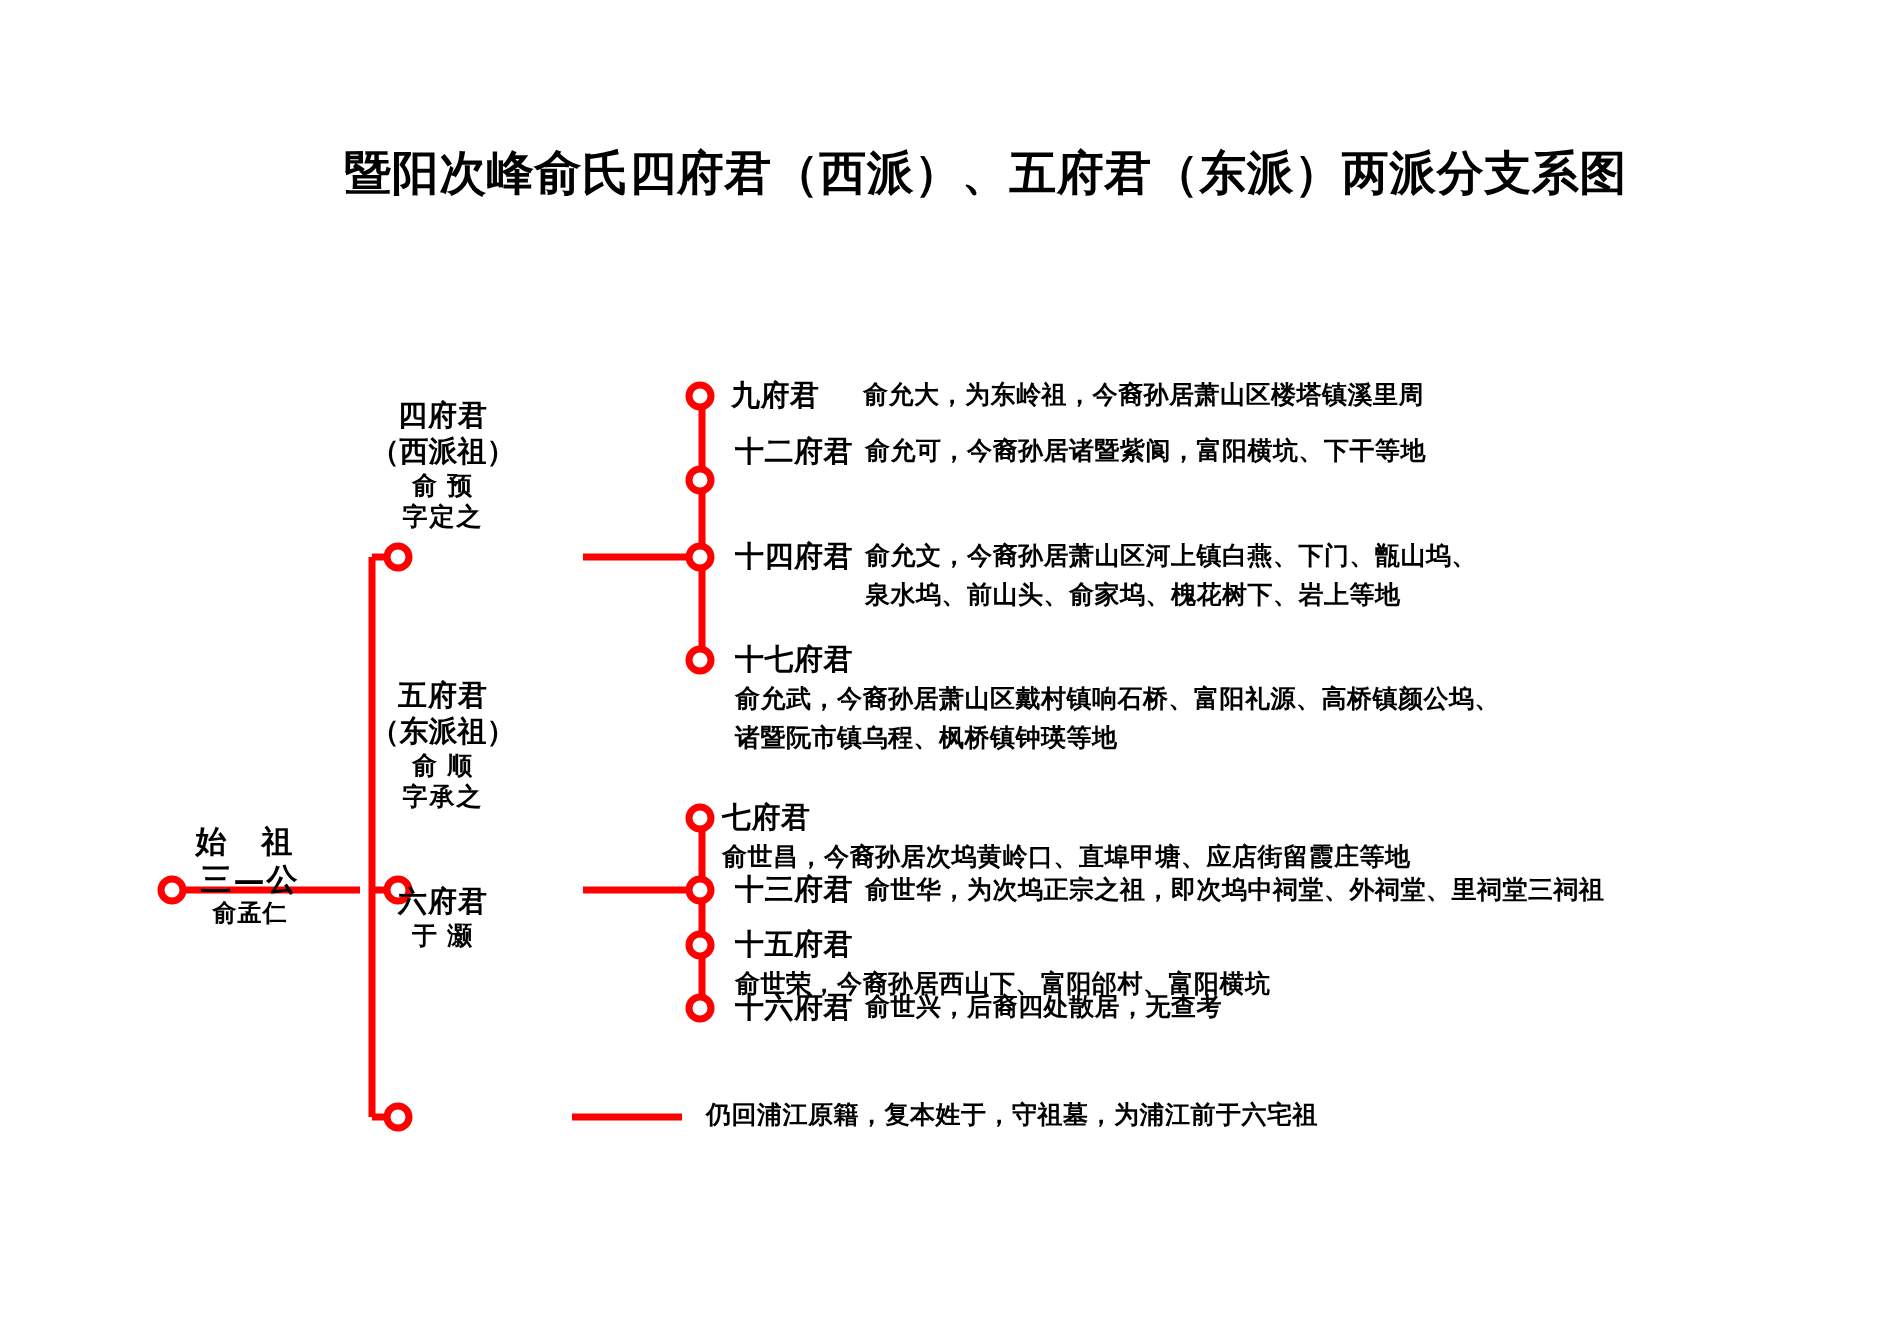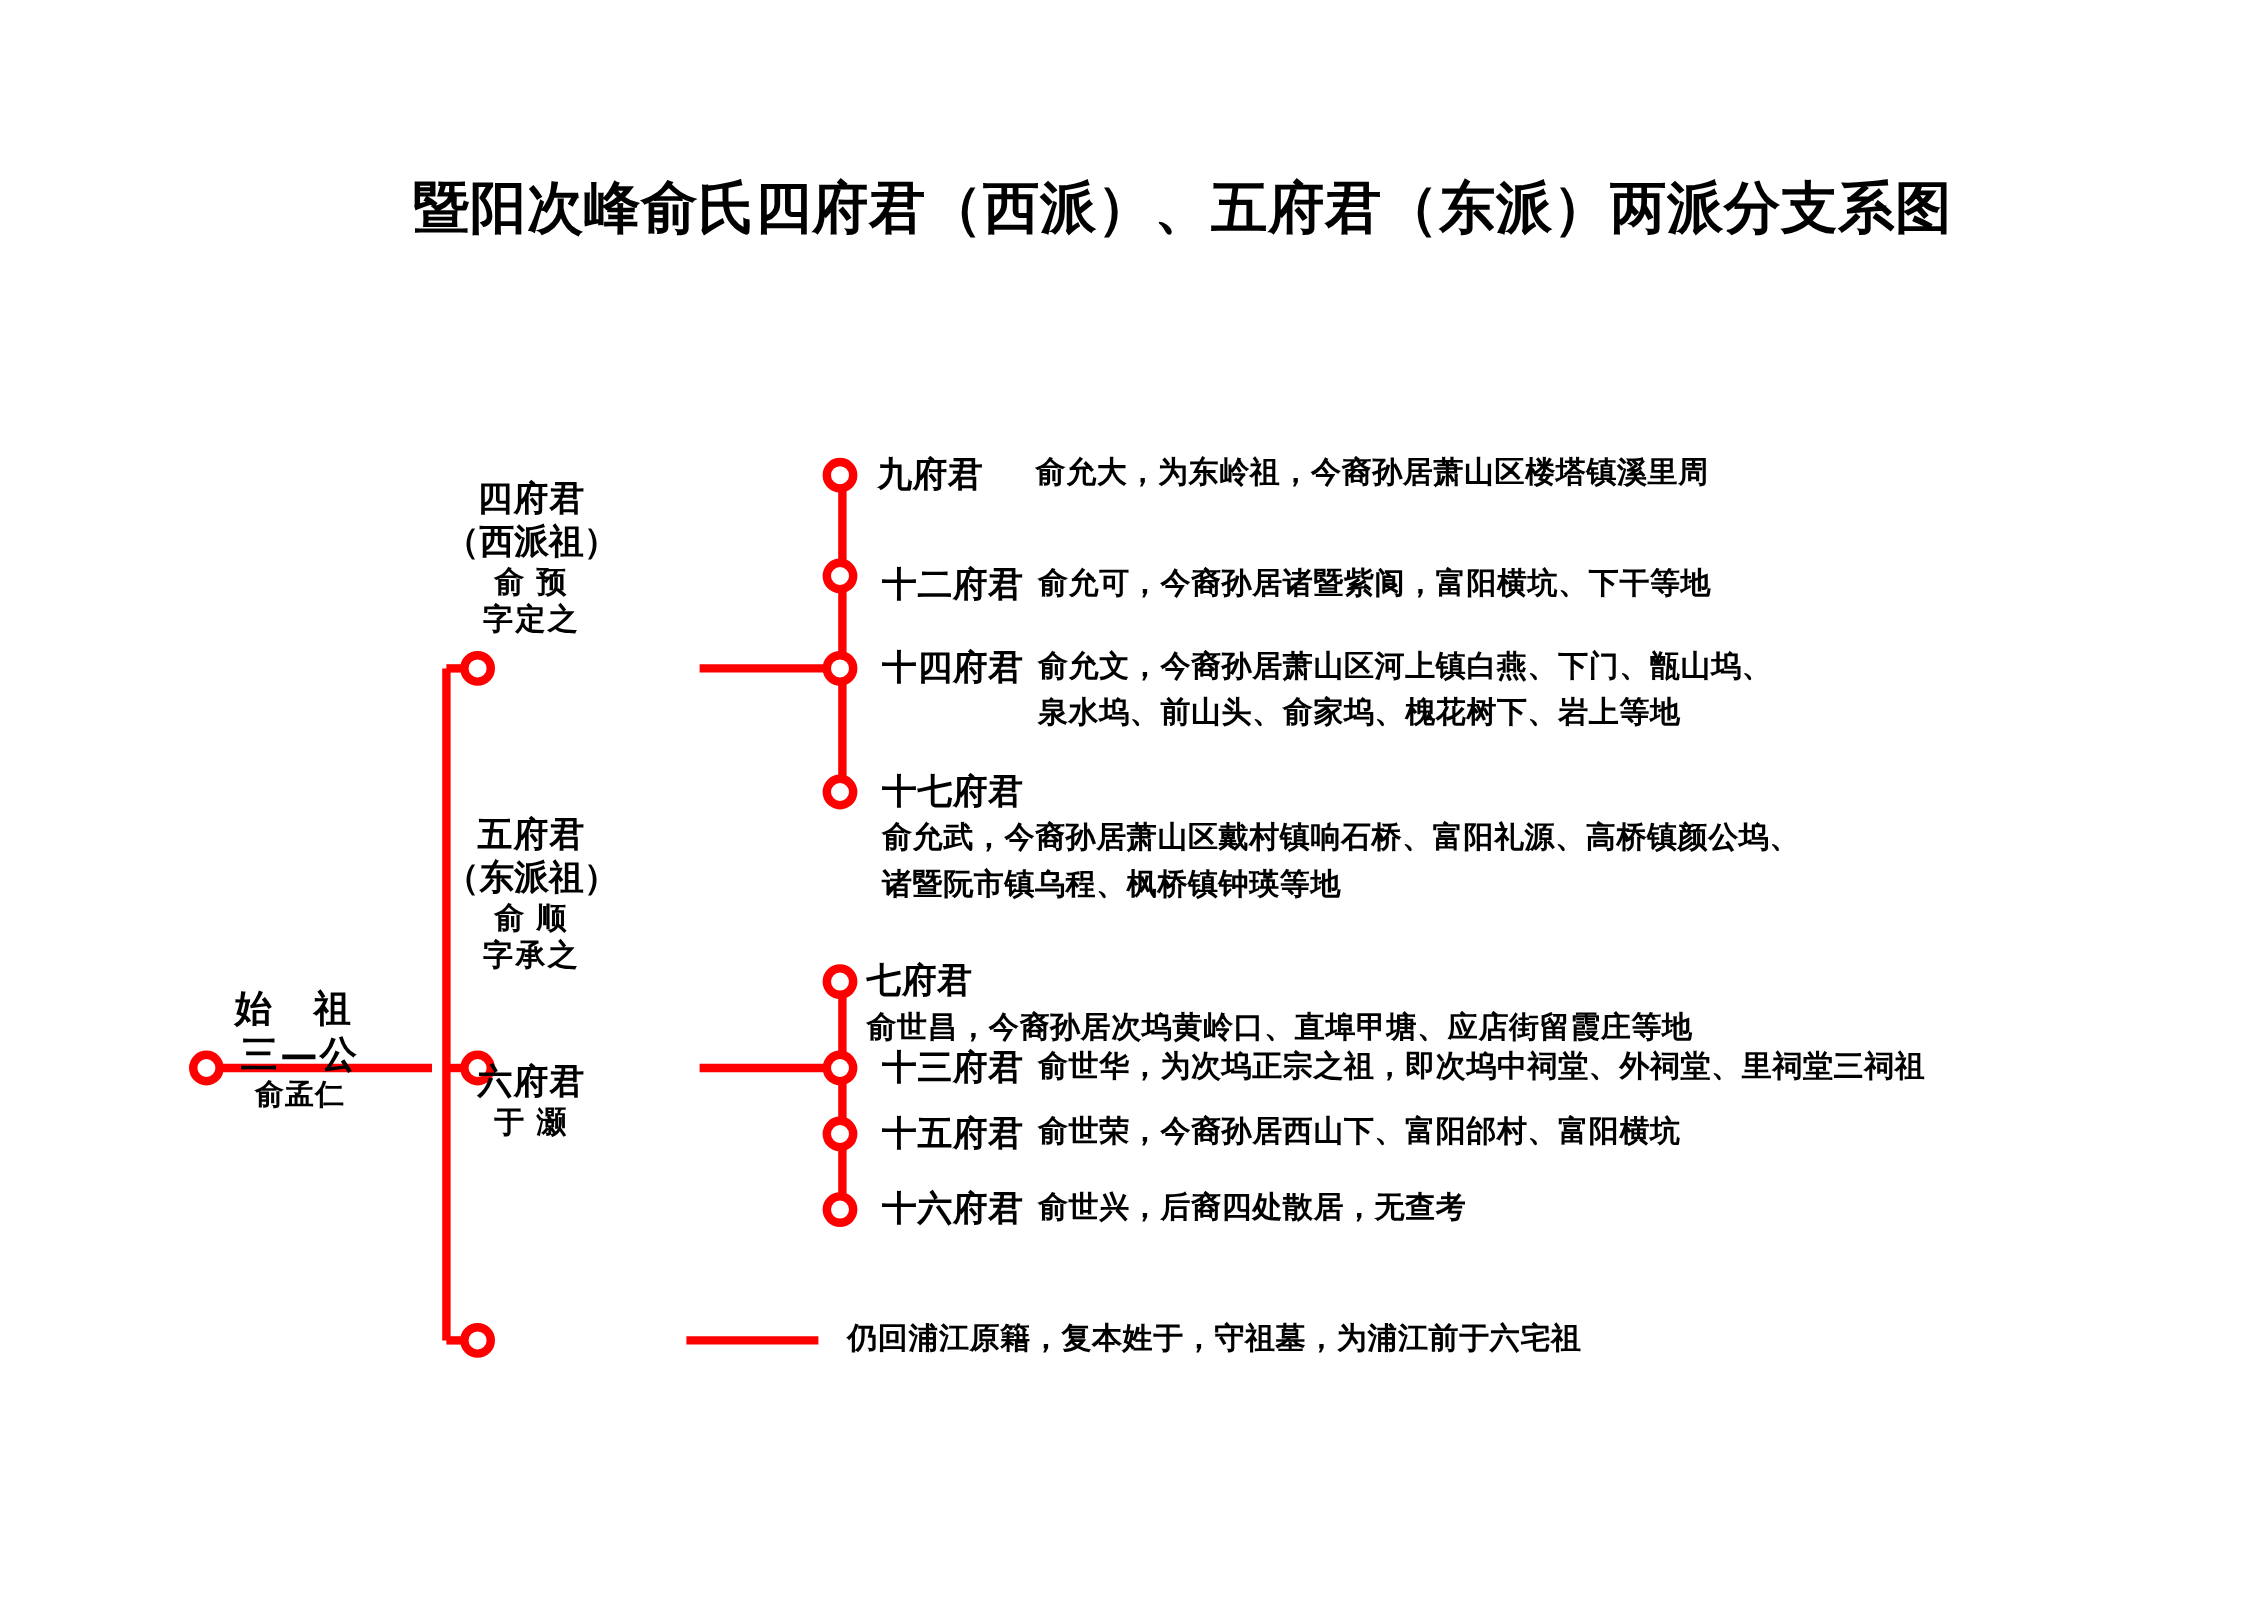--- a/index.html
+++ b/index.html
@@ -224,21 +224,21 @@
     <div class="nm-name">于   灏</div>
   </div>
 
   <div class="leaf leaf-gap-wide" style="left:731px; top:376px;">
     <span class="leaf-title">九府君</span>
     <span class="leaf-desc">
       <span>俞允大，为东岭祖，今裔孙居萧山区楼塔镇溪里周</span>
     </span>
   </div>
 
-  <div class="leaf leaf-gap-norm" style="left:735px; top:468px;">
+  <div class="leaf leaf-gap-norm" style="left:735px; top:432px;">
     <span class="leaf-title">十二府君</span>
     <span class="leaf-desc">
       <span>俞允可，今裔孙居诸暨紫阆，富阳横坑、下干等地</span>
     </span>
   </div>
 
   <div class="leaf leaf-gap-norm" style="left:735px; top:537px;">
     <span class="leaf-title">十四府君</span>
     <span class="leaf-desc">
       <span>俞允文，今裔孙居萧山区河上镇白燕、下门、甑山坞、</span>
@@ -261,21 +261,21 @@
     </span>
   </div>
 
   <div class="leaf leaf-gap-norm" style="left:735px; top:870px;align-items:flex-end;">
     <span class="leaf-title">十三府君</span>
     <span class="leaf-desc">
       <span>俞世华，为次坞正宗之祖，即次坞中祠堂、外祠堂、里祠堂三祠祖</span>
     </span>
   </div>
 
-  <div class="leaf leaf-gap-norm" style="left:735px; top:925px;">
+  <div class="leaf leaf-gap-norm" style="left:735px; top:925px;flex-direction:column;">
     <span class="leaf-title">十五府君</span>
     <span class="leaf-desc">
       <span>俞世荣，今裔孙居西山下、富阳邰村、富阳横坑</span>
     </span>
   </div>
 
   <div class="leaf leaf-gap-norm" style="left:735px; top:988px;">
     <span class="leaf-title">十六府君</span>
     <span class="leaf-desc">
       <span>俞世兴，后裔四处散居，无查考</span>

